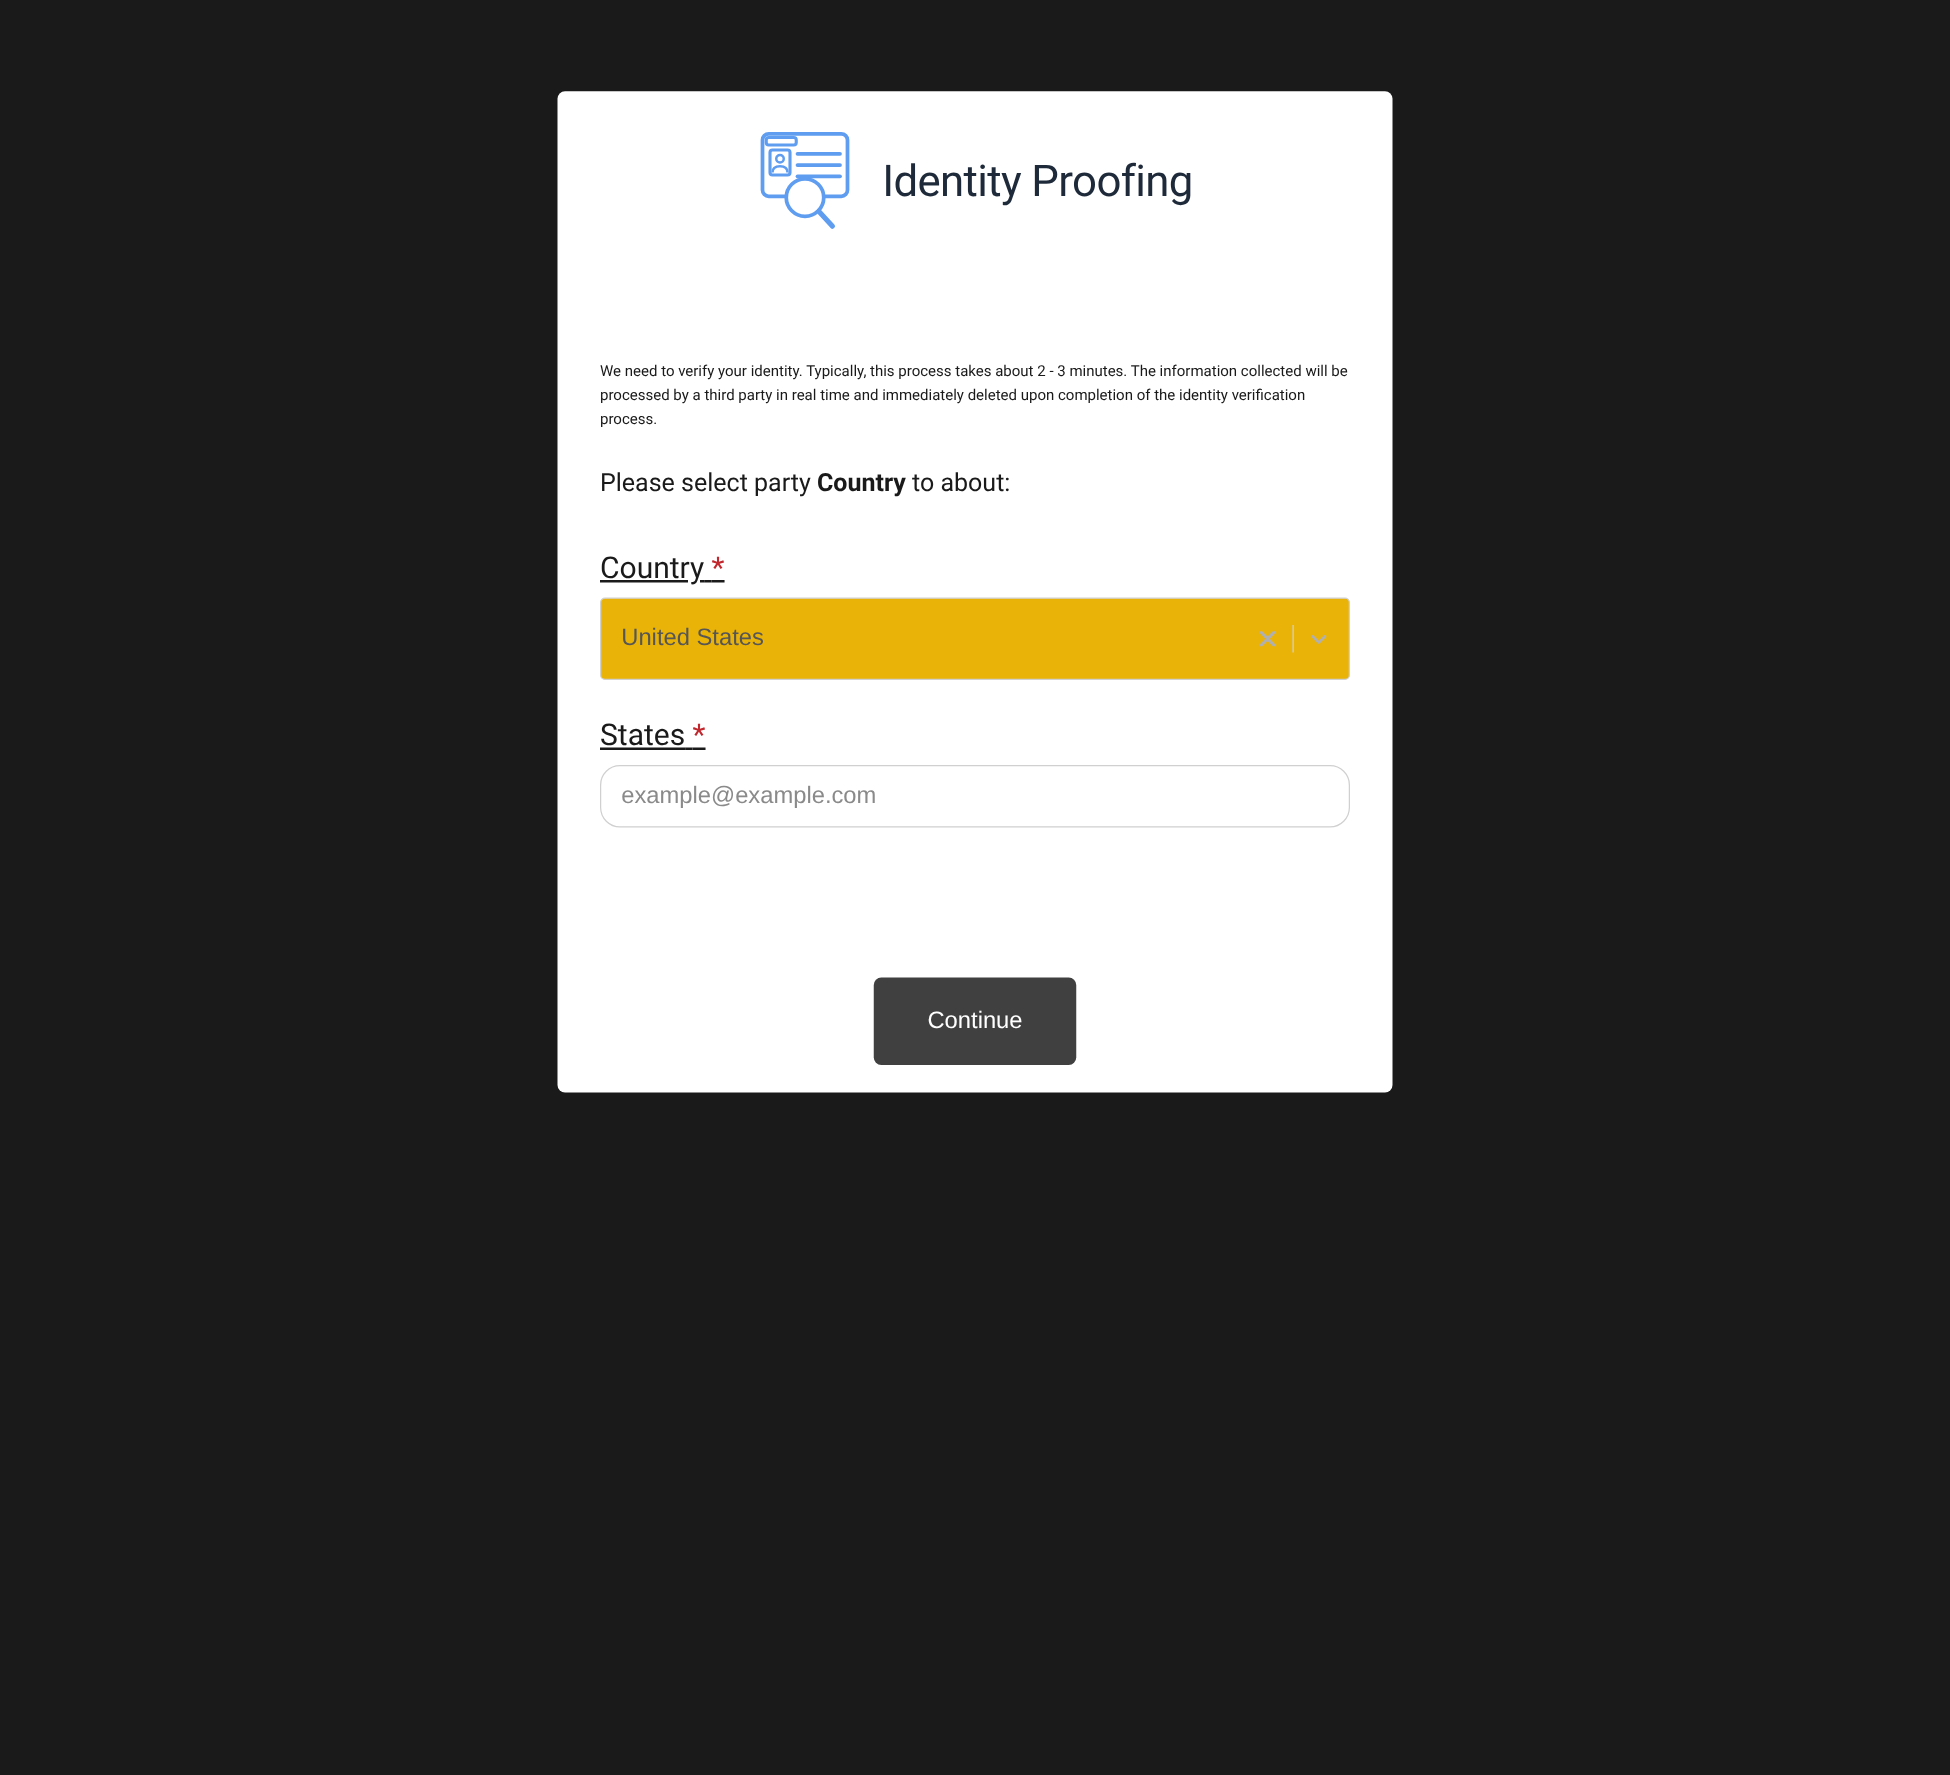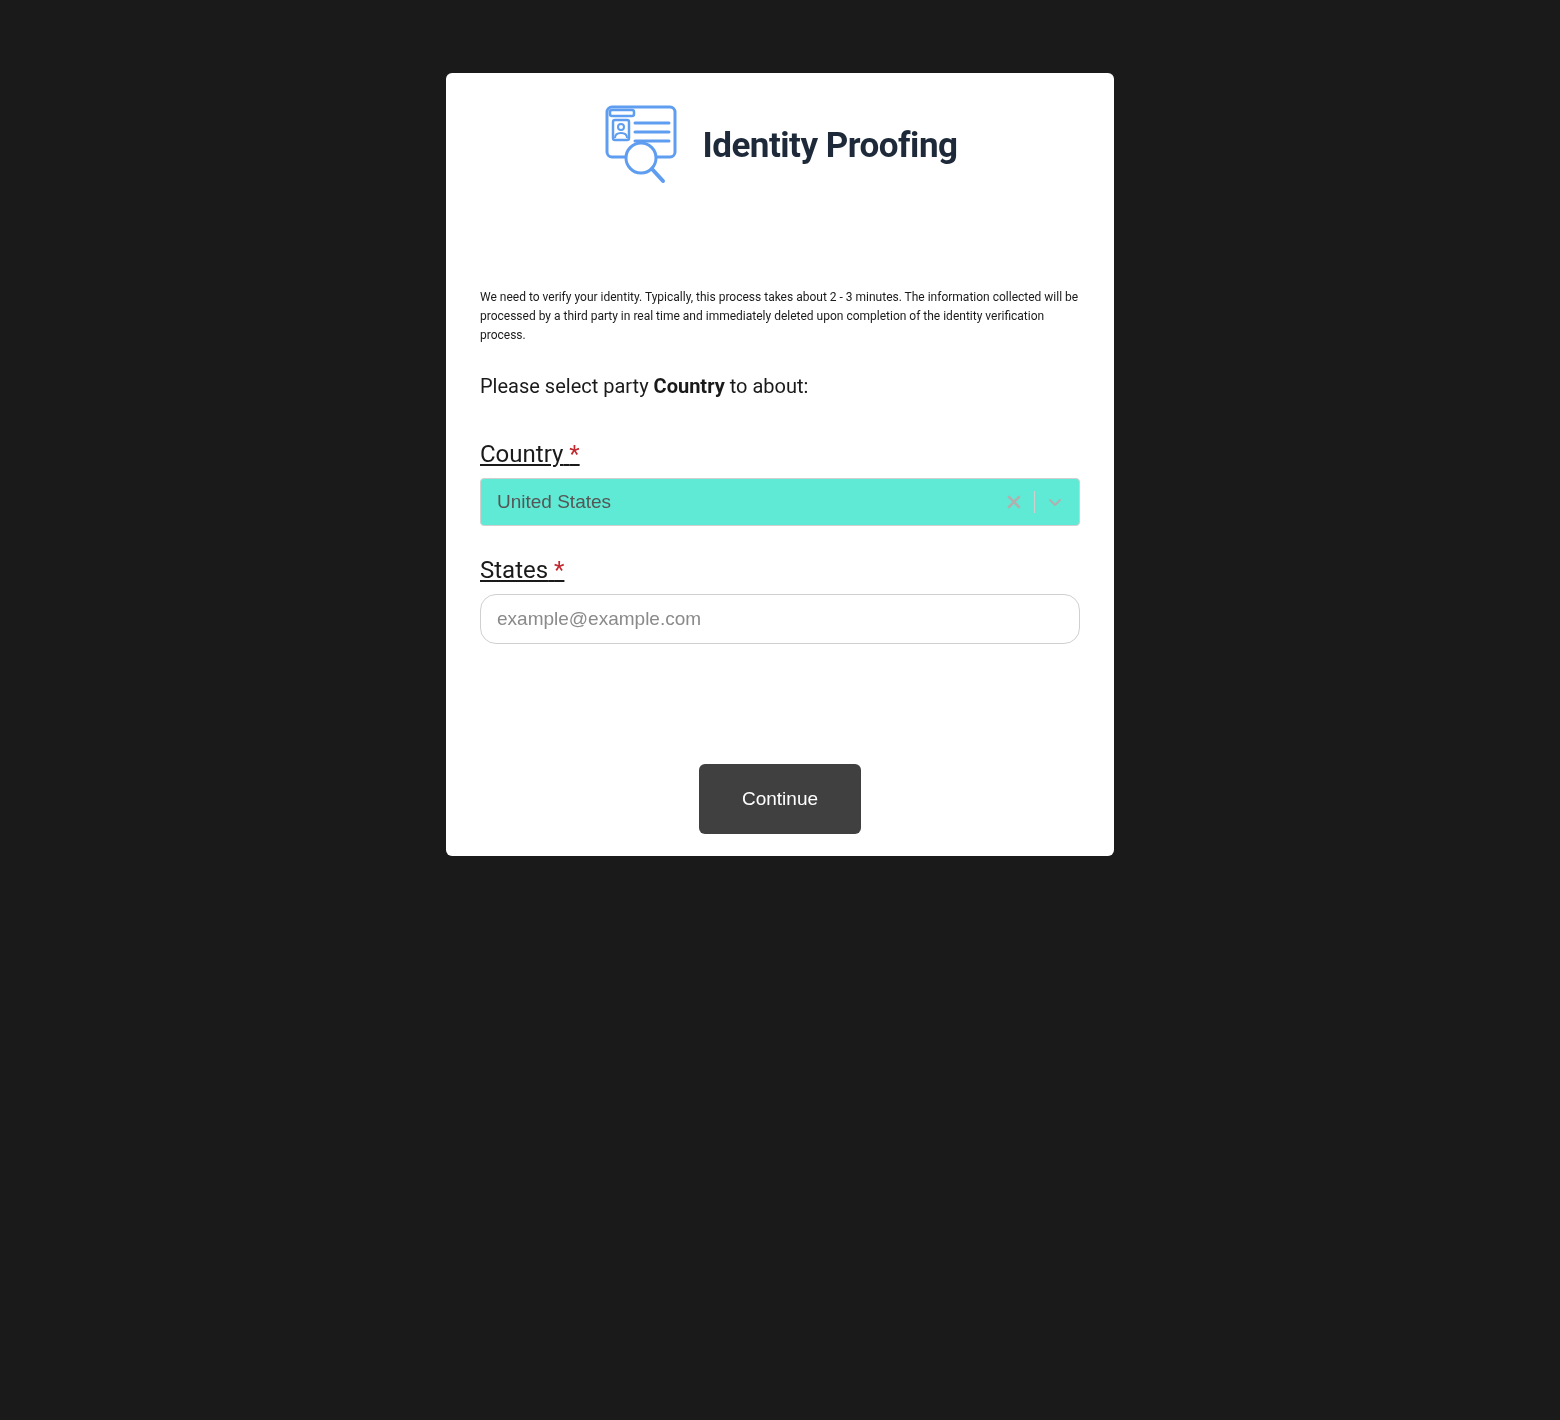--- a/index.html
+++ b/index.html
@@ -33,21 +33,21 @@
     }
     
     .header-icon {
       width: 76px;
       height: 85px;
       flex-shrink: 0;
     }
     
     .header-title {
       font-size: 35px;
-      font-weight: 700;
+      font-weight: 400;
       color: #1e2a3a;
       letter-spacing: -0.5px;
     }
     
     .content {
       padding: 100px 34px 0 34px;
     }
     
     .description {
       font-size: 12px;
@@ -79,24 +79,24 @@
     }
     
     .required {
       color: #c1272d;
     }
     
     .select-wrapper {
       position: relative;
       border: 1px solid #d0d0d0;
       border-radius: 4px;
-      height: 48px;
-      display: flex;
-      align-items: center;
-      background: #5eead4;
+      height: 66px;
+      display: flex;
+      align-items: center;
+      background: #eab308;
     }
     
     .select-value {
       flex: 1;
       padding: 0 16px;
       font-size: 19px;
       color: #565656;
       background: transparent;
       border: none;
       outline: none;

